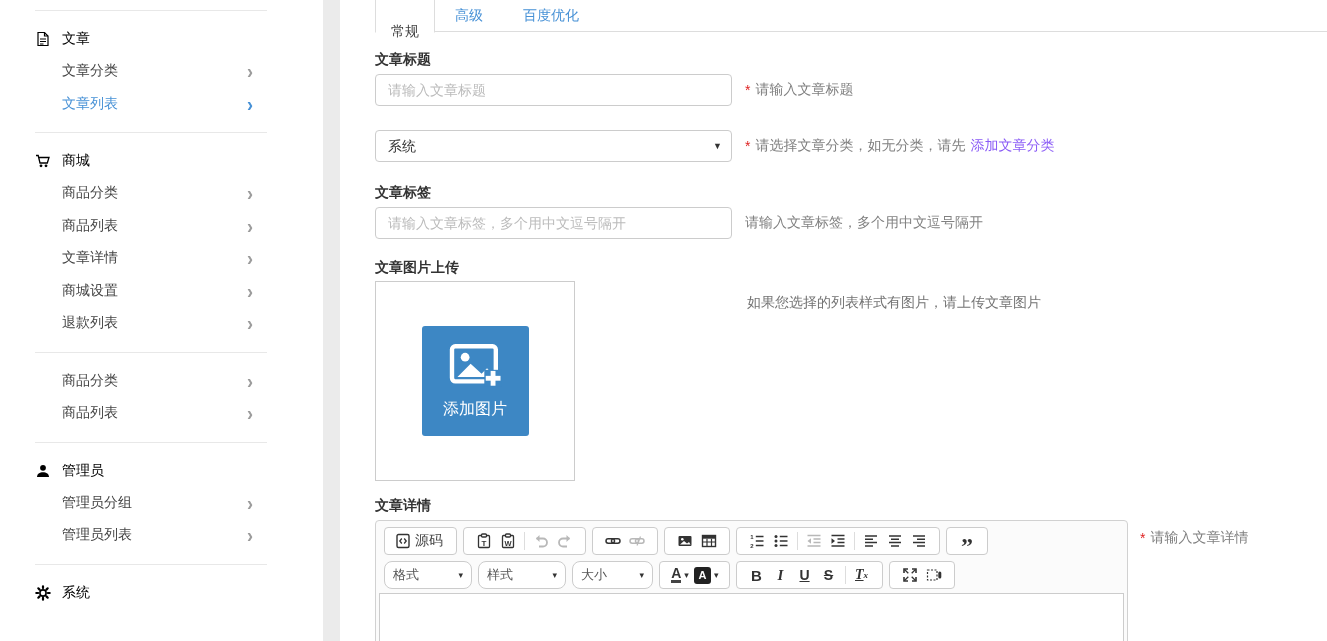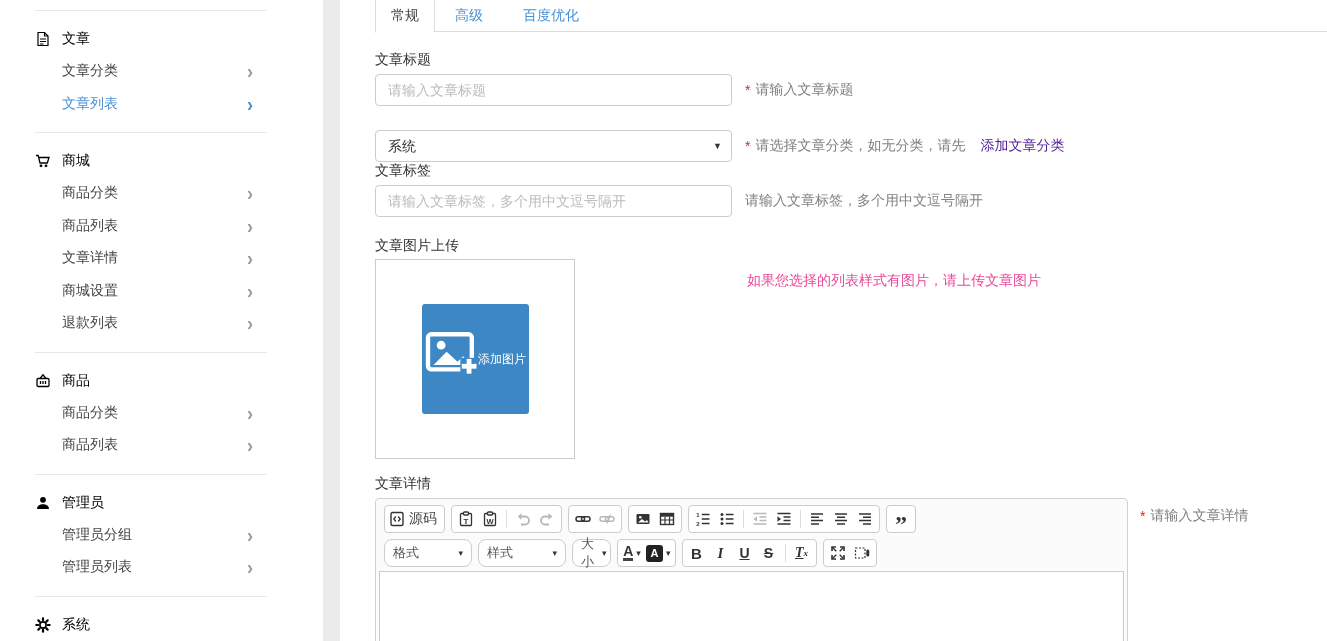--- a/index.html
+++ b/index.html
@@ -15,54 +15,54 @@
   .side-item{display:flex;align-items:center;justify-content:space-between;height:32.5px;padding-left:27px;padding-right:14px;font-size:14px;color:#444;cursor:pointer}
   .side-item .chev{color:#9c9c9c;font-size:18px;line-height:1;font-weight:bold;transform:scaleY(1.1)}
   .side-item.active{color:#4791d6}
   .side-item.active .chev{color:#4791d6}
   .gutter{width:17px;flex:none;background:#ebebeb}
 
   
   .main{flex:1;min-width:0;background:#fff;padding-left:35px}
   .tabbar{display:flex;border-bottom:1px solid #ddd;height:32px}
   .tab{height:33px;margin-bottom:-1px;line-height:31px;font-size:14px;padding:0 20px;color:#4791d6;cursor:pointer}
-  .tab.active{background:#fff;border-left:1px solid #ddd;border-right:1px solid #ddd;border-bottom:1px solid #fff;color:#444;padding:0 15px}
-
-  .flabel{font-size:14px;font-weight:normal;color:#333;height:17px;line-height:17px}
+  .tab.active{background:#fff;border-left:1px solid #ddd;border-right:1px solid #ddd;border-bottom:1px solid #fff;color:#444;padding:16px 15px}
+
+  .flabel{font-size:14px;font-weight:bold;color:#333;height:17px;line-height:17px}
   .frow{display:flex;align-items:center;margin-top:6px}
-  .f-title{margin-top:19px}.f-category{margin-top:24px}.f-tags{}.f-image{margin-top:20px}.f-detail{margin-top:16px}
+  .f-title{margin-top:19px}.f-category{margin-top:24px}.f-tags{margin-top:22px}.f-image{margin-top:20px}.f-detail{margin-top:16px}
 
   .tinput{width:357px;height:32px;border:1px solid #ccc;border-radius:4px;padding:0 12px;font-size:14px;color:#333;outline:none;background:#fff}
   .tinput::placeholder{color:#bbb}
   .selwrap{position:relative;width:357px;height:32px}
   select.tsel{appearance:none;-webkit-appearance:none;width:100%;height:100%;border:1px solid #ccc;border-radius:4px;background:#fff;padding:0 12px;font-size:14px;color:#333;outline:none}
   .selarrow{position:absolute;right:10px;top:50%;transform:translateY(-50%);font-size:9px;color:#333;pointer-events:none}
 
   .hint{margin-left:13px;font-size:14px;color:#808080;display:flex;align-items:center;white-space:nowrap}
   .star{color:#de1f1f;margin-right:5px}
-  .hlink{color:#4c1d95;margin-left:15px;cursor:pointer}
+  .hlink{color:#8b5cf6;margin-left:5px;cursor:pointer}
 
   .uprow{display:flex;align-items:flex-start;margin-top:5px}
   .upbox{width:200px;height:200px;border:1px solid #ccc;background:#fff;display:flex;align-items:center;justify-content:center;flex:none}
-  .upbtn{width:107px;height:110px;background:#3d87c4;border-radius:3px;display:flex;flex-direction:row;align-items:center;justify-content:center;color:#fff;font-size:12px;cursor:pointer}
+  .upbtn{width:107px;height:110px;background:#3d87c4;border-radius:3px;display:flex;flex-direction:column;align-items:center;justify-content:center;color:#fff;font-size:16px;cursor:pointer}
   .upbtn svg{margin-bottom:10px;display:block}
-  .uphint{margin-left:172px;margin-top:13px;font-size:14px;color:#ec4899}
+  .uphint{margin-left:172px;margin-top:13px;font-size:14px;color:#737373}
 
   .edrow{display:flex;align-items:flex-start;margin-top:6px}
   .editor{width:753px;border:1px solid #d1d1d1;border-radius:4px;background:#fbfbfb;padding:3px;flex:none}
   .tb{display:flex;align-items:center;padding:3px 2px}
-  .tgroup{display:inline-flex;align-items:center;background:#fff;border:1px solid #ccc;border-radius:4px;height:28px;padding:0 2px;margin:0 3px;flex:none}
+  .tgroup{display:inline-flex;align-items:center;background:#fff;border:1px solid #ccc;border-radius:4px;height:28px;padding:0 8px;margin:0 3px;flex:none}
   .tbtn{min-width:24px;height:24px;display:inline-flex;align-items:center;justify-content:center;color:#333;cursor:pointer;padding:0 2px;border-radius:2px}
   .tbtn.dis{color:#b8b8b8;cursor:default}
   .tbtn svg{width:16px;height:16px;display:block}
   .tsep{width:1px;height:18px;background:#ddd;margin:0 4px;flex:none}
   .srclabel{font-size:14px;color:#444;margin:0 3px 0 4px}
   .tdrop{display:inline-flex;align-items:center;justify-content:space-between;background:#fff;border:1px solid #ccc;border-radius:8px;height:28px;margin:0 3px;padding:0 8px;font-size:13px;color:#555;cursor:pointer;flex:none}
   .caret{font-size:9px;color:#333;margin-left:8px}
-  .w88{width:88px}.w62{width:39px}
+  .w88{width:88px}.w62{width:81px}
   .bbtn{font-weight:bold;font-size:15px}
   .ibtn{font-family:"Liberation Serif","DejaVu Serif",serif;font-style:italic;font-weight:bold;font-size:15px}
   .ubtn{font-weight:bold;font-size:14px;text-decoration:underline}
   .sbtn{font-weight:bold;font-size:14px;text-decoration:line-through}
   .txbtn{font-family:"Liberation Serif","DejaVu Serif",serif;font-style:italic;font-weight:bold;font-size:14px}
   .txbtn sub{font-size:9px}
   .quoteb{font-family:"Liberation Serif","DejaVu Serif",serif;font-weight:bold;font-size:24px;line-height:8px;padding-top:10px}
   .acolor{font-weight:bold;font-size:14px;line-height:13px;border-bottom:3px solid #444;display:inline-block}
   .abg{width:17px;height:17px;background:#222;color:#fff;border-radius:3px;font-size:11px;font-weight:bold;display:inline-flex;align-items:center;justify-content:center}
   .ccaret{font-size:9px;color:#333;margin-left:3px}
@@ -119,28 +119,20 @@
           <span>商城设置</span>
           <span class="chev">›</span>
         </div>
       <div class="side-item">
           <span>退款列表</span>
           <span class="chev">›</span>
         </div>
     </div>
 
     <div class="side-section">
-      <div class="side-header">
-        <svg viewBox="0 0 16 16" fill="none" stroke="currentColor" stroke-width="1.3">
-            <path d="M5 5.5 8 1.8l3 3.7"></path>
-            <rect x="2" y="5.5" width="12" height="8" rx="1.2"></rect>
-            <path d="M5.5 8v3M8 8v3M10.5 8v3"></path>
-          </svg>
-        <span>商品</span>
-      </div>
       <div class="side-item">
           <span>商品分类</span>
           <span class="chev">›</span>
         </div>
       <div class="side-item">
           <span>商品列表</span>
           <span class="chev">›</span>
         </div>
     </div>
 

